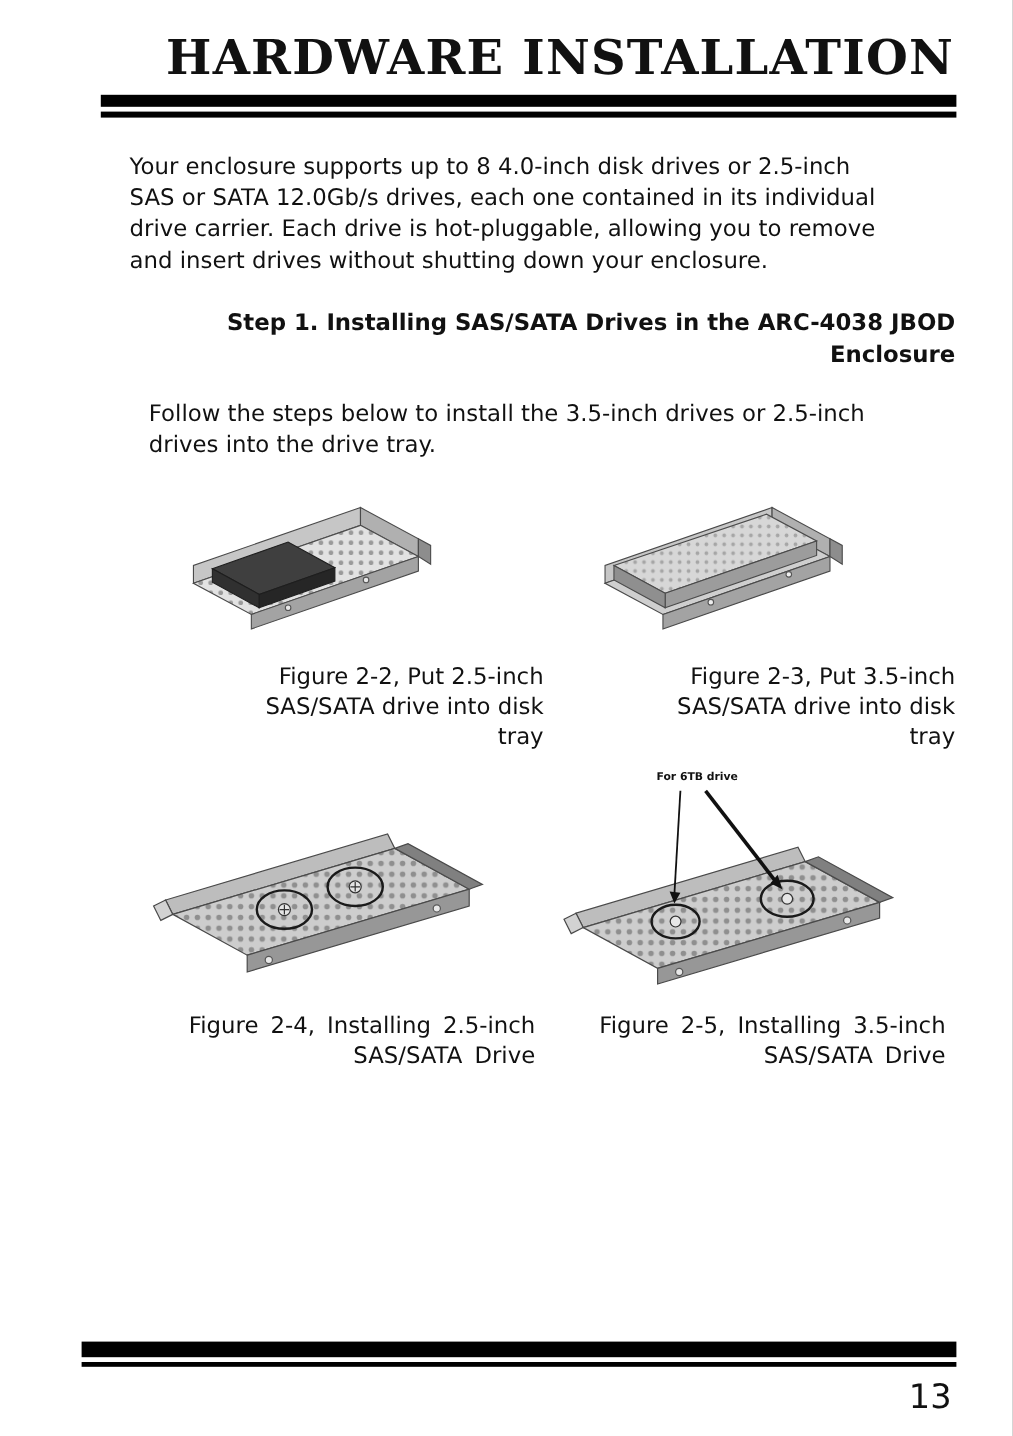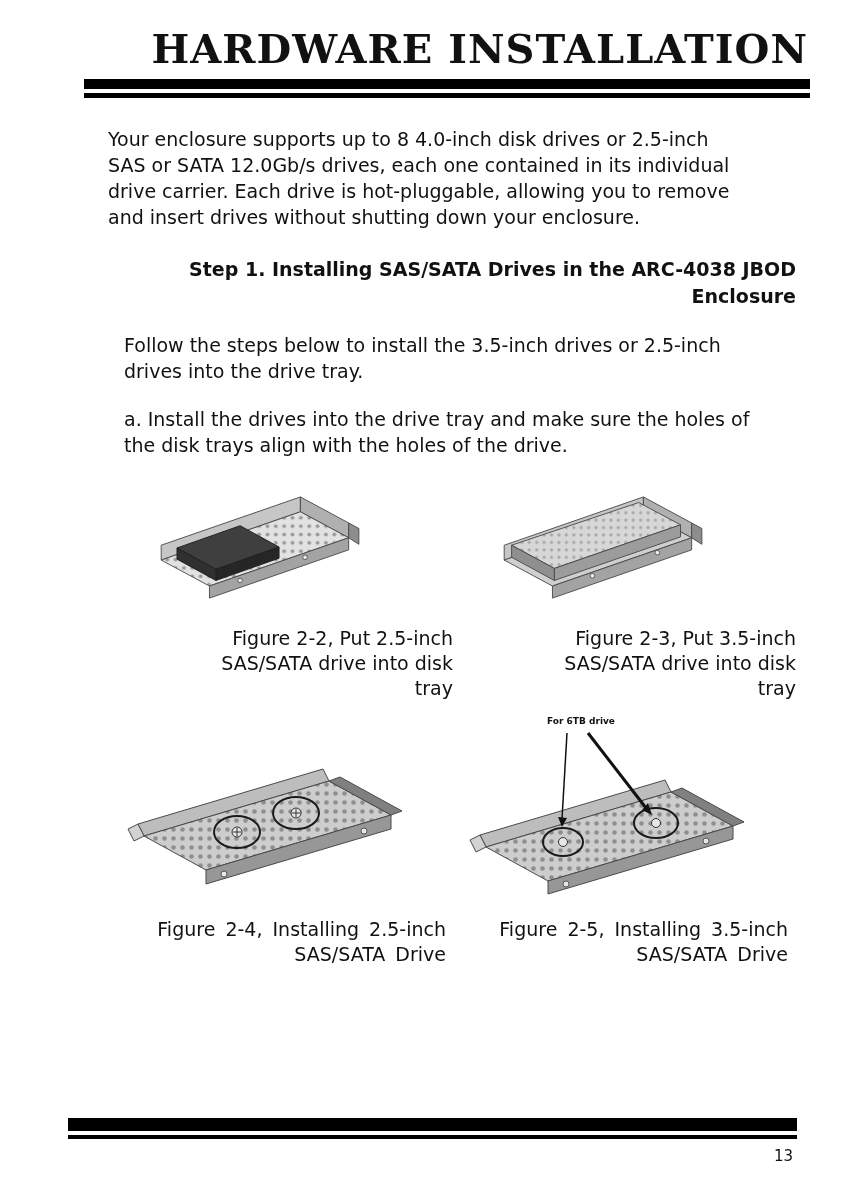--- a/index.html
+++ b/index.html
@@ -2,21 +2,21 @@
 <html><head>
 <meta charset="utf-8">
 <style>
   * { margin:0; padding:0; box-sizing:border-box; }
   html,body { background:#888; }
   body { font-family:"DejaVu Sans","Liberation Sans",sans-serif; }
   .page {
     position:relative; width:844px; height:1197px; margin:0 auto;
     background:#ffffff; color:#111; overflow:hidden;
   }
-  .header { padding:26px 34px 0 68px;margin-left:16px; }
+  .header { padding:26px 47px 0 68px;margin-left:16px; }
   .doc-title {
     font-family:"DejaVu Serif","Liberation Serif",serif;
     font-size:40px; font-weight:bold; letter-spacing:1px;
     text-align:right; line-height:1.15; padding-right:2px; white-space:nowrap;
   }
   .rule-thick { height:10px; background:#000; margin-top:7px; }
   .rule-thin  { height:5px;  background:#000; margin-top:4px; }
   .main { padding:6px 48px 0 108px; }
   .section-title { font-size:27px; font-weight:bold; margin-top:8px; letter-spacing:0.2px; }
   .body-text {
@@ -33,21 +33,21 @@
   .row1 .fig-img-box { height:148px; }
   .row2 .fig-img-box { height:192px; }
   figcaption {
     font-size:19px; line-height:25px; white-space:pre-line;
     margin-top:12px; padding-left:28px;text-align:right;
   }
   .row2 figcaption { padding-left:4px; word-spacing:4px; margin-top:16px; }
   .footer { position:absolute; left:68px; right:47px; top:1118px; }
   .footer .rule-thick { height:13px; margin-top:0; }
   .footer .rule-thin { height:4px; margin-top:4px; }
-  .page-number { text-align:right; font-size:15px; margin-top:8px; padding-right:4px; }
+  .page-number { text-align:right; font-size:28px; margin-top:8px; padding-right:4px; }
   svg { display:block; }
 </style>
 </head>
 <body>
 
 <div class="page">
 
   <div class="header">
     <div class="doc-title">HARDWARE INSTALLATION</div>
     <div class="rule-thick"></div>
@@ -58,22 +58,20 @@
     <div class="body-text">Your enclosure supports up to 8 4.0-inch disk drives or 2.5-inch
 SAS or SATA 12.0Gb/s drives, each one contained in its individual
 drive carrier. Each drive is hot-pluggable, allowing you to remove
 and insert drives without shutting down your enclosure.</div>
 
     <div class="step">
       <div class="step-heading">Step 1. Installing SAS/SATA Drives in the ARC-4038 JBOD
 Enclosure</div>
       <div class="body-text">Follow the steps below to install the 3.5-inch drives or 2.5-inch
 drives into the drive tray.</div>
-      <div class="body-text">a. Install the drives into the drive tray and make sure the holes of
-the disk trays align with the holes of the drive.</div>
 
       <div class="figure-row row1">
 
         <figure>
           <div class="fig-img-box">
             <svg width="232" height="145" viewBox="0 0 250 150">
               <defs>
                 <pattern id="dots22" width="9" height="9" patternUnits="userSpaceOnUse">
                   <rect width="9" height="9" fill="#e2e2e2"></rect>
                   <circle cx="4.5" cy="4.5" r="2.1" fill="#9a9a9a"></circle>

